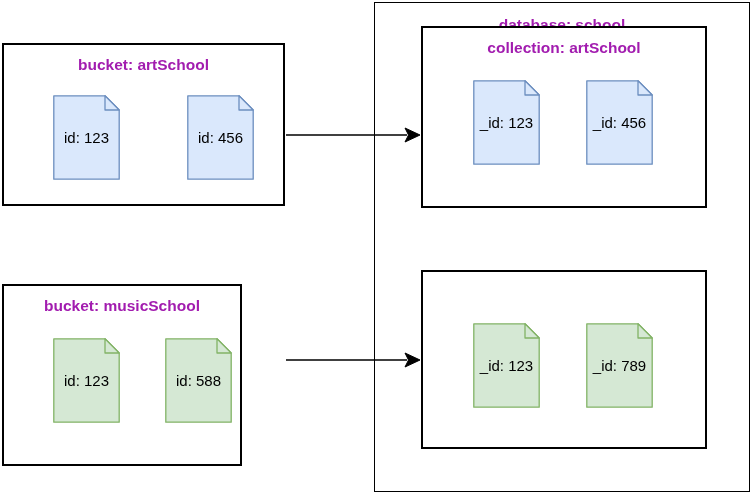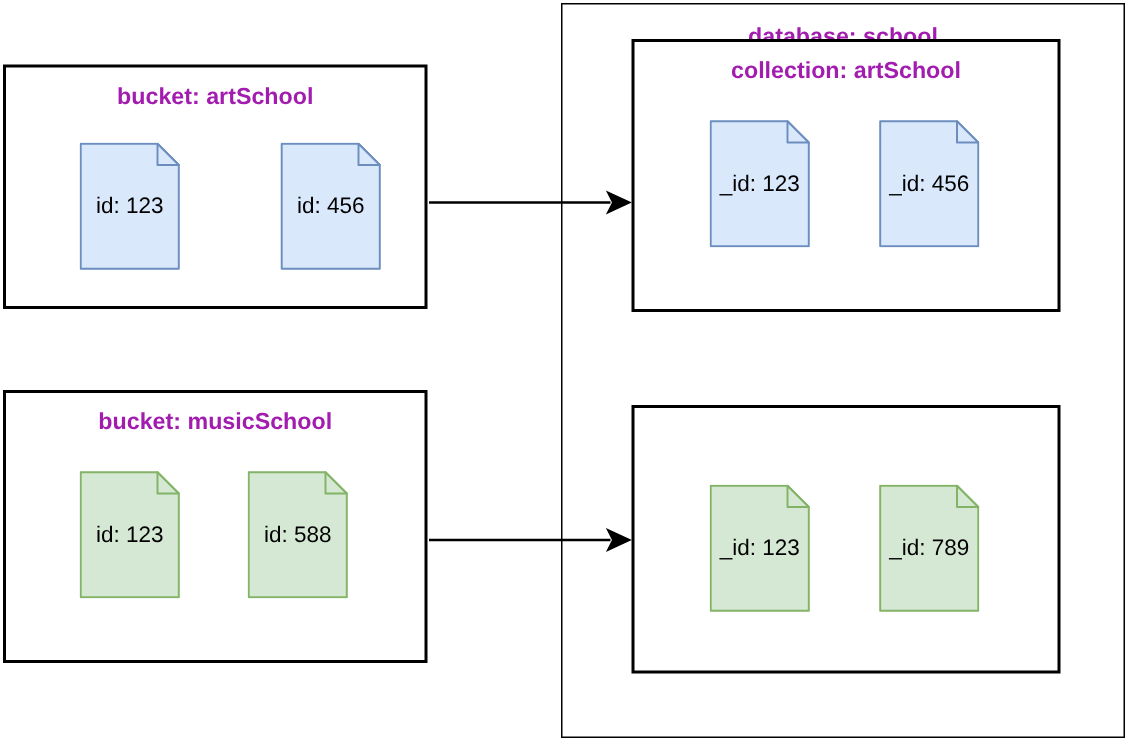--- a/index.html
+++ b/index.html
@@ -94,21 +94,21 @@
     </div>
     <div class="doc doc-blue" style="left:161px; top:50px;padding-left:44px;">
       <svg viewBox="0 0 67 85">
         <path d="M0.8,0.8 L52,0.8 L66.2,15 L66.2,84.2 L0.8,84.2 Z"></path>
         <path d="M52,0.8 L52,15 L66.2,15 Z"></path>
       </svg>
       <span class="doc-label">id: 456</span>
     </div>
   </div>
 
-  <div class="box inner-box" style="left:2px; top:260px; width:283px; height:182px;">
+  <div class="box inner-box" style="left:2px; top:284px; width:240px; height:182px;">
     <div class="box-title">bucket: musicSchool</div>
     <div class="doc doc-green" style="left:49px; top:52px;">
       <svg viewBox="0 0 67 85">
         <path d="M0.8,0.8 L52,0.8 L66.2,15 L66.2,84.2 L0.8,84.2 Z"></path>
         <path d="M52,0.8 L52,15 L66.2,15 Z"></path>
       </svg>
       <span class="doc-label">id: 123</span>
     </div>
     <div class="doc doc-green" style="left:161px; top:52px;">
       <svg viewBox="0 0 67 85">

